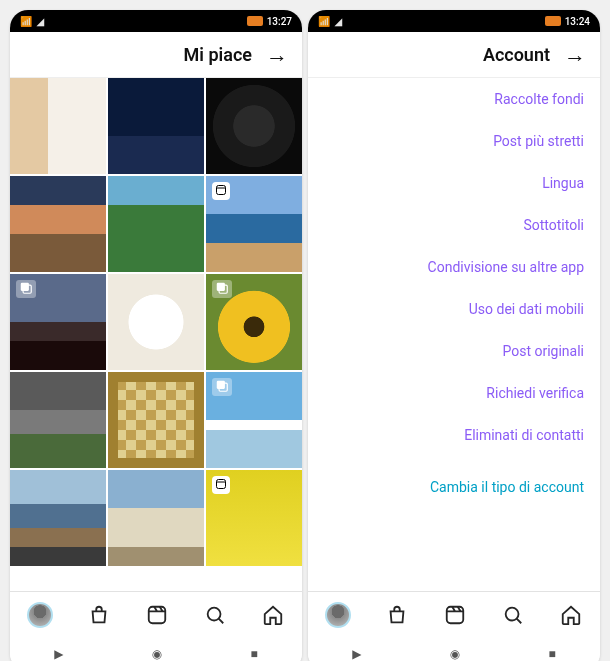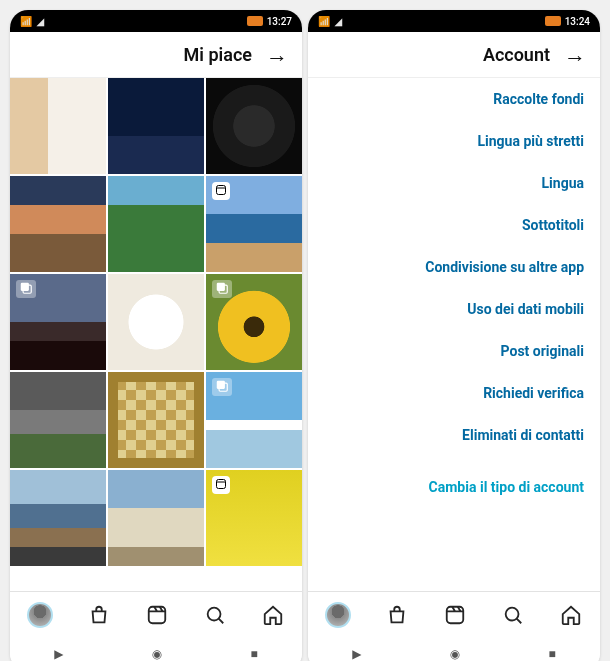--- a/index.html
+++ b/index.html
@@ -96,29 +96,28 @@
   }
   .badge.reel { background: #fff; color: #000; border-radius: 4px; padding: 2px 3px; }
   .menu {
     display: flex;
     flex-direction: column;
   }
   .menu-item {
     text-align: right;
     padding: 13px 16px;
     font-size: 14px;
-    color: #0369a1;
-    font-weight: bold;
+    color: #8b5cf6;
   }
   .menu-item.highlight {
     background: #efefef;
   }
   .menu-item.link {
     color: #00a0c6;
-    font-weight: 700;
+    font-weight: 400;
   }
   .menu-spacer { height: 10px; }
   .bottom-nav {
     height: 46px;
     border-top: 1px solid #e2e2e2;
     display: flex;
     justify-content: space-around;
     align-items: center;
     background: #fff;
   }
@@ -295,21 +294,21 @@
         <span>13:24</span>
       </div>
     </div>
     <div class="header">
       <span class="header-title">Account</span>
       <span class="back-arrow">→</span>
     </div>
     <div class="content">
       <div class="menu" id="menu-right">
           <div class="menu-item">Raccolte fondi</div>
-          <div class="menu-item">Lingua più stretti</div>
+          <div class="menu-item">Post più stretti</div>
           <div class="menu-item">Lingua</div>
           <div class="menu-item">Sottotitoli</div>
           <div class="menu-item">Condivisione su altre app</div>
           <div class="menu-item">Uso dei dati mobili</div>
           <div class="menu-item">Post originali</div>
           <div class="menu-item">Richiedi verifica</div>
           <div class="menu-item">Eliminati di contatti</div>
           <div class="menu-spacer"></div>
           <div class="menu-item link">Cambia il tipo di account</div>
         </div>

